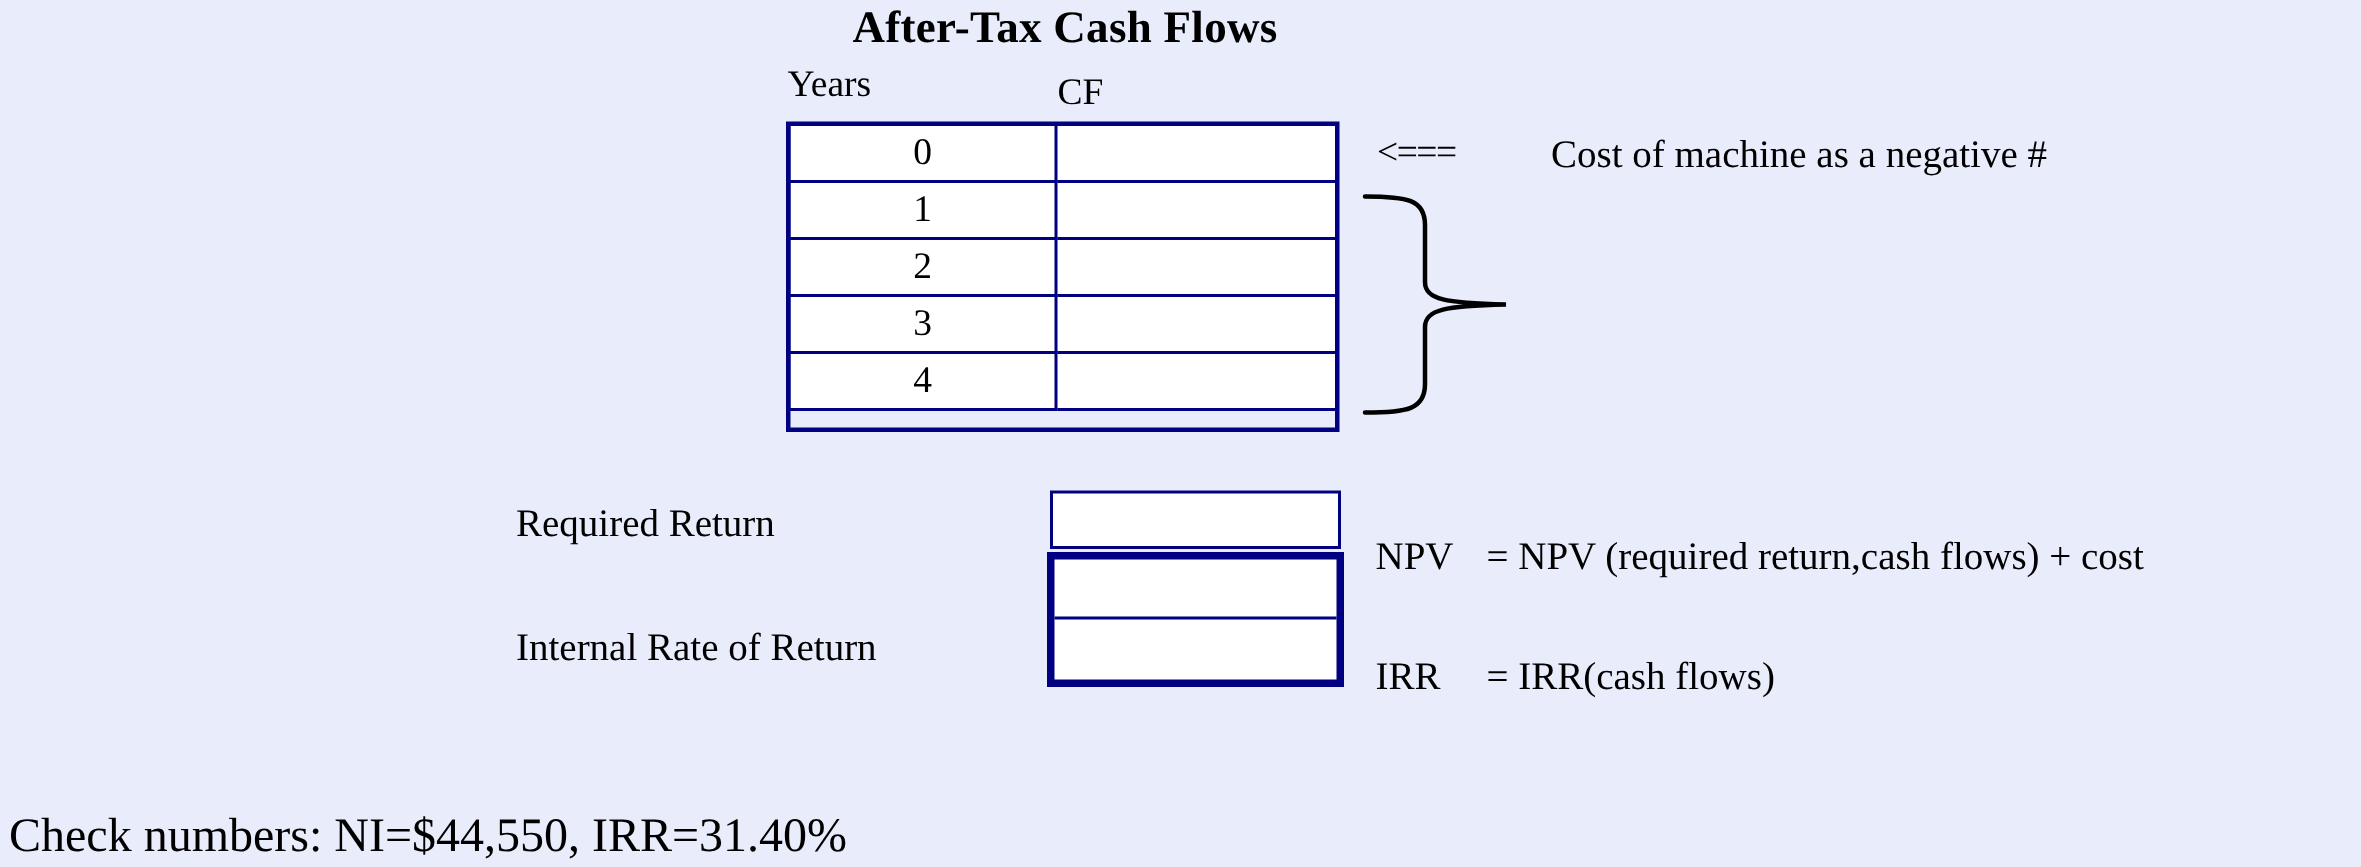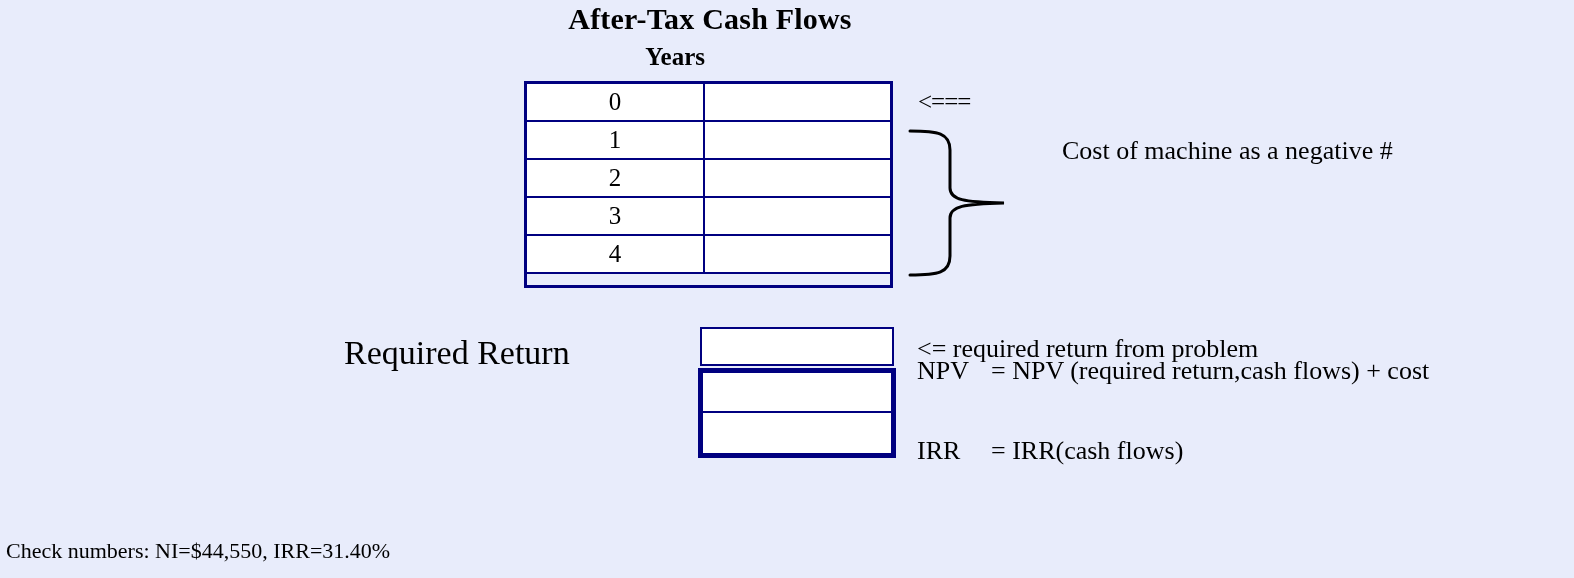--- a/index.html
+++ b/index.html
@@ -30,22 +30,22 @@
     text-align: center;
     font-size: 30px;
     font-weight: bold;
     letter-spacing: 0.2px;
     white-space: nowrap;
   }
 
   
   .col-head {
     font-size: 25px;
-    font-weight: bold;
-    text-align: right;
+    font-weight: normal;
+    text-align: left;
     white-space: nowrap;
   }
   .col-head-years { left: 525px; top: 43px; width: 180px; }
   .col-head-cf    { left: 705px; top: 48px; width: 189px; }
 
   
   .cf-table {
     left: 525px;
     top: 82px;
     border-collapse: collapse;
@@ -78,29 +78,29 @@
     left: 918px;
     top: 88px;
     font-size: 25px;
     letter-spacing: -1px;
     white-space: nowrap;
   }
   .note-text {
     font-size: 26px;
     white-space: nowrap;
   }
-  .note-cost  { left: 1062px; top: 88px; margin-top: 48px; }
+  .note-cost  { left: 1034px; top: 88px; }
 
   
   .brace-wrap { left: 908px; top: 128px; width: 100px; height: 150px; }
 
   
   .lbl {
     left: 344px;
-    font-size: 34px;
+    font-size: 26px;
     white-space: nowrap;
   }
   .lbl-rr  { top: 334px; }
   .lbl-npv { top: 376px; }
   .lbl-irr { top: 417px; }
 
   .box {
     background: #ffffff;
     box-sizing: border-box;
     left: 700px;
@@ -136,32 +136,33 @@
   .rnote-irr { top: 436px; }
   .rnote .tag {
     display: inline-block;
     width: 74px;
   }
 
   
   .check {
     left: 6px;
     top: 538px;
-    font-size: 22px;
+    font-size: 32px;
     white-space: nowrap;
   }
 </style>
 </head>
 <body>
 
 <div id="root">
 
   <div class="abs title">After-Tax Cash Flows</div>
 
   <div class="abs col-head col-head-years">Years</div>
+  <div class="abs col-head col-head-cf">CF</div>
 
   <table class="abs cf-table">
     <tbody>
       <tr>
         <td class="year-cell">0</td>
         <td class="cf-cell"></td>
       </tr>
       <tr>
         <td class="year-cell">1</td>
         <td class="cf-cell"></td>
@@ -187,22 +188,22 @@
 
   <div class="abs brace-wrap">
     <svg width="100" height="150" viewBox="0 0 100 150" xmlns="http://www.w3.org/2000/svg">
       <path d="M2 3 C 30 3, 42 5, 42 22 L 42 60 C 42 72, 56 74, 96 75
                C 56 76, 42 78, 42 90 L 42 128 C 42 145, 30 147, 2 147" fill="none" stroke="#000000" stroke-width="3" stroke-linecap="round"></path>
     </svg>
   </div>
 
   <div class="abs lbl lbl-rr">Required Return</div>
   <div class="abs box box-rr"></div>
-  <div class="abs rnote rnote-rr">&lt;= required return from problem</div>
-
+
+  <div class="abs lbl lbl-irr">Internal Rate of Return</div>
 
   <div class="abs box-group">
     <div style="position:absolute;left:0;top:0;width:100%;height:38px;"></div>
     <div class="box-group-divider"></div>
     <div style="position:absolute;left:0;top:40px;width:100%;height:40px;"></div>
   </div>
 
   <div class="abs rnote rnote-npv">
     <span class="tag">NPV</span><span>= NPV (required return,cash flows) + cost</span>
   </div>

